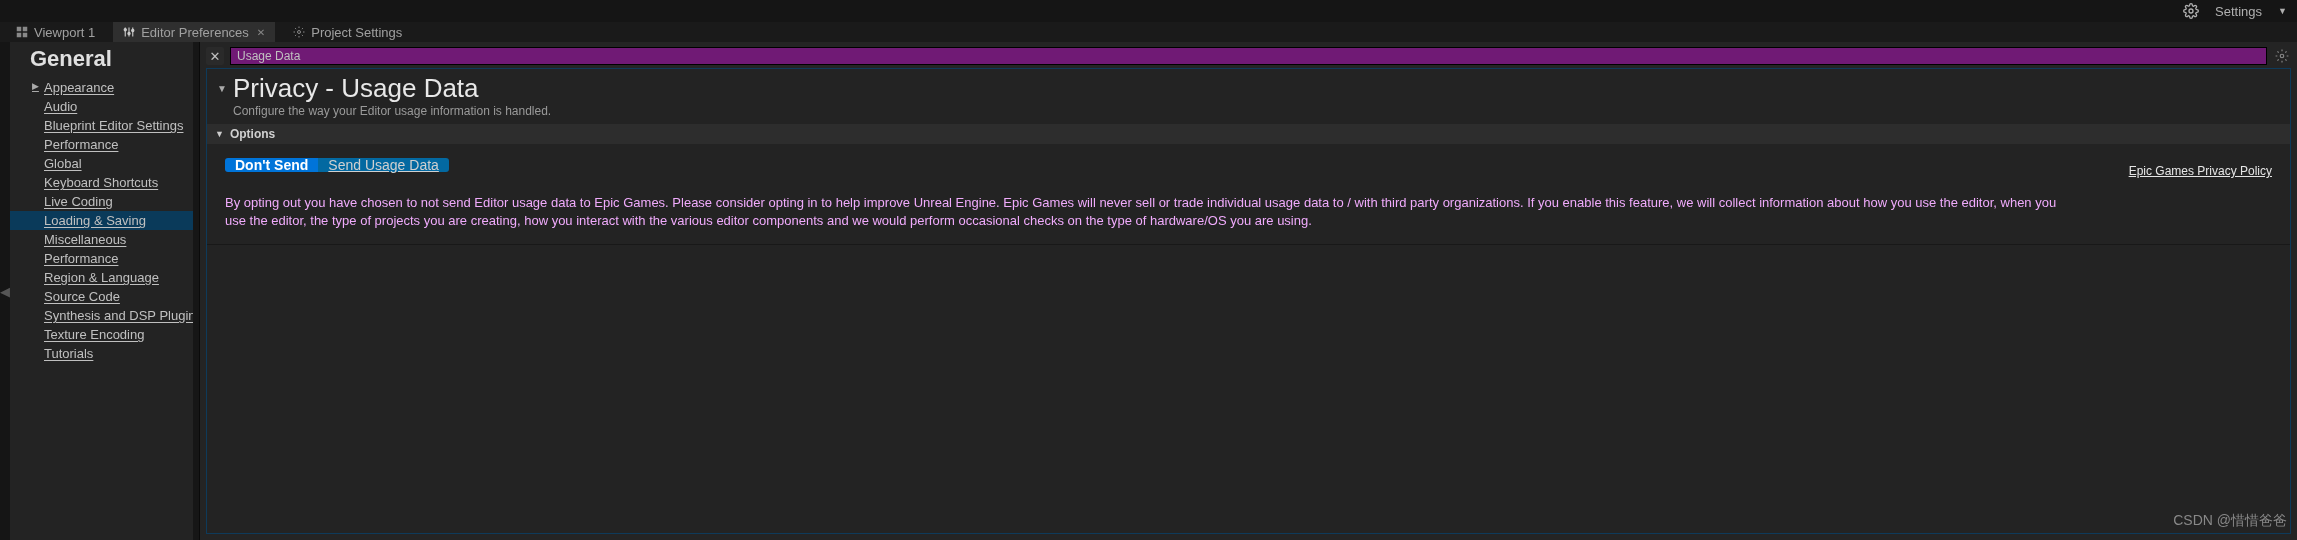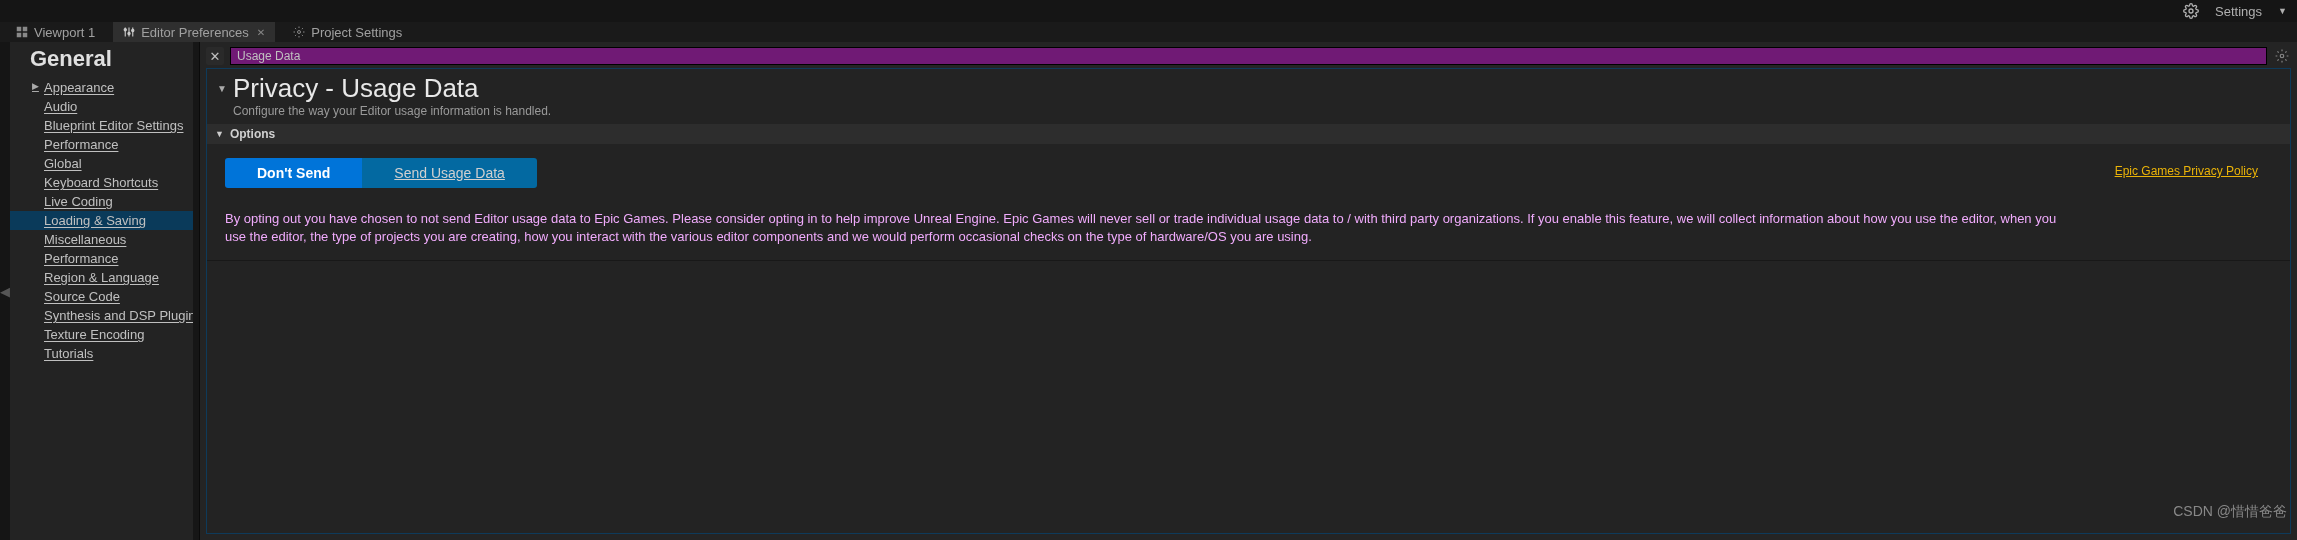--- a/index.html
+++ b/index.html
@@ -39,27 +39,27 @@
   .content-box { margin: 2px 6px 6px 6px; border:1px solid #0e3a5a; background:#232323; flex:1; display:flex; flex-direction:column; }
   .title-row { padding: 4px 10px 0 10px; display:flex; align-items:center; gap:6px; }
   .title-row .caret { font-size:10px; color:#aaa; }
   .title-row h1 { font-size:26px; font-weight:500; color:#e8e8e8; }
   .subtitle { padding: 0 10px 6px 26px; color:#9a9a9a; font-size:12px; }
   .section-header { background:#2d2d2d; height:20px; display:flex; align-items:center; padding-left:8px; gap:6px; color:#d0d0d0; font-size:12px; font-weight:600; }
   .section-header .caret { font-size:9px; color:#ccc; }
 
   .options-body { padding: 14px 18px; background:#232323; position: relative; border-bottom:1px solid #181818; }
   .btn-row { display:flex; align-items:center; gap:0; }
-  .btn { height:30px; padding:0 32px; display:flex; align-items:center; font-size:14px; cursor:pointer; border:none; }
+  .btn { height:14px; padding:0 10px; display:flex; align-items:center; font-size:14px; cursor:pointer; border:none; }
   .btn.primary { background:#0074d9; color:#fff; font-weight:600; border-radius:3px 0 0 3px; }
   .btn.secondary { background:#0369a1; color:#d0d0d0; border-radius:0 3px 3px 0;text-decoration:underline; }
-  .policy-link { position:absolute; right:32px; top:20px; color:#eab308; text-decoration:underline; font-size:12px; cursor:pointer; }
+  .policy-link { position:absolute; right:18px; top:20px; color:#e5e5e5; text-decoration:underline; font-size:12px; cursor:pointer; }
   .desc { margin-top:22px; color:#f0abfc; font-size:13px; line-height:1.4; max-width: 1840px; }
 
-  .watermark { position:absolute; right:10px; bottom:19px; color:#888; font-size:14px; }
+  .watermark { position:absolute; right:10px; bottom:10px; color:#888; font-size:14px; }
 </style>
 </head>
 <body>
 
 <div class="topbar">
   <div class="settings-btn">
     <svg viewBox="0 0 24 24" fill="none" stroke="#b0b0b0" stroke-width="2">
         <circle cx="12" cy="12" r="3"></circle>
         <path d="M19.4 15a1.7 1.7 0 0 0 .34 1.87l.06.06a2 2 0 1 1-2.83 2.83l-.06-.06a1.7 1.7 0 0 0-1.87-.34 1.7 1.7 0 0 0-1 1.56V21a2 2 0 1 1-4 0v-.09a1.7 1.7 0 0 0-1-1.56 1.7 1.7 0 0 0-1.87.34l-.06.06a2 2 0 1 1-2.83-2.83l.06-.06a1.7 1.7 0 0 0 .34-1.87 1.7 1.7 0 0 0-1.56-1H3a2 2 0 1 1 0-4h.09a1.7 1.7 0 0 0 1.56-1 1.7 1.7 0 0 0-.34-1.87l-.06-.06a2 2 0 1 1 2.83-2.83l.06.06a1.7 1.7 0 0 0 1.87.34H9a1.7 1.7 0 0 0 1-1.56V3a2 2 0 1 1 4 0v.09a1.7 1.7 0 0 0 1 1.56 1.7 1.7 0 0 0 1.87-.34l.06-.06a2 2 0 1 1 2.83 2.83l-.06.06a1.7 1.7 0 0 0-.34 1.87V9a1.7 1.7 0 0 0 1.56 1H21a2 2 0 1 1 0 4h-.09a1.7 1.7 0 0 0-1.56 1z"></path>
       </svg>

